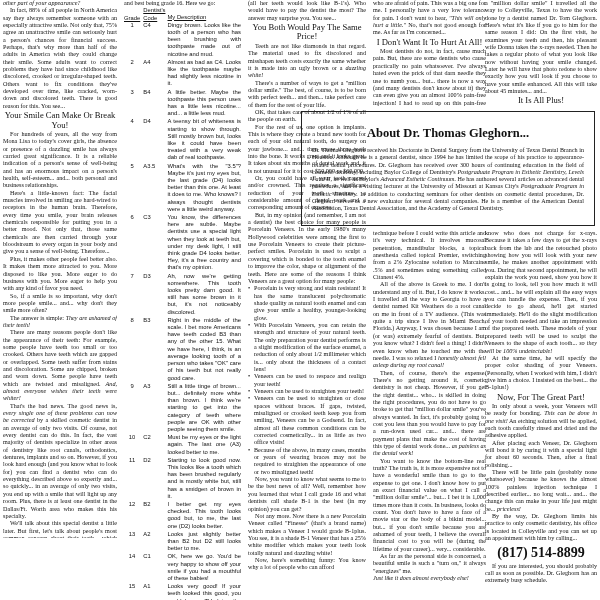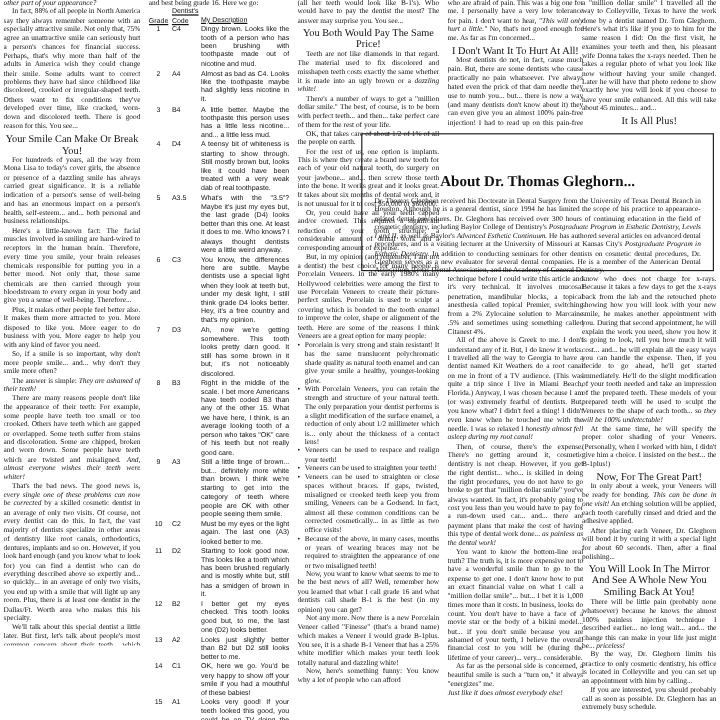--- a/index.html
+++ b/index.html
@@ -8,21 +8,21 @@
   .col p { margin:0; text-indent:7px; }
   .col p.noind { text-indent:0; }
   .hd { font-weight:normal; text-align:center; font-size:8.6px; line-height:9.4px; margin:1px 0 1px 0; }
   i, .it { font-style:italic; }
   u { text-decoration:underline; }
   table.grades { border-collapse:collapse; width:100%; font-family:"Liberation Sans", sans-serif; font-size:5.85px; line-height:7.2px; }
   table.grades td { vertical-align:top; padding:0; }
   table.grades td.g { width:12px; text-align:center; }
   table.grades td.c { width:18px; text-align:left; padding-left:3px; }
   table.grades td.d { text-align:justify; padding-left:2px; padding-bottom:1px; }
-  .about { position:absolute; left:301px; top:111px; width:294px; height:115px; border:1px solid #222; box-sizing:border-box; padding:24px 10px; }
+  .about { position:absolute; left:301px; top:111px; width:294px; height:115px; border:1px solid #222; box-sizing:border-box; padding:6px 10px; }
   .about h2 { margin:8px 0 7px 0; font-size:12.5px; line-height:14px; text-align:center; font-weight:bold; }
   .about p { margin:0; font-size:6.1px; line-height:7.3px; text-align:justify; }
   .phone { font-weight:bold; font-size:14px; line-height:16px; text-align:center; margin:2px 0; }
   ul.bul { margin:0; padding-left:6px; list-style:none; }
   ul.bul li { position:relative; }
   ul.bul li:before { content:"\2022"; position:absolute; left:-6px; }
 </style>
 </head>
 <body>
 
@@ -178,17 +178,17 @@
   <p>As far as the personal side is concerned, a beautiful smile is such a "turn on," it always "energizes" me.</p>
   <p class="noind it">Just like it does almost everybody else!</p>
 </div>
 
 <div class="col" style="left:485px; top:230px; width:112px; height:370px;">
   <p class="noind"><span>know who does not charge for x-rays. Because it takes a few days to get the x-rays back from the lab and the retouched photo showing how you will look with your new smile, he makes another appointment with you. During that second appointment, he will explain the work you need, show you how it is going to look, tell you how much it will cost... and... he will explain all the easy ways you can handle the expense. Then, if you decide to go ahead, he'll get started immediately. He'll do the slight modification of your tooth needed and take an impression of the prepared teeth. These models of your prepared teeth will be used to sculpt the Veneers to the shape of each tooth...</span> <i>so they will be 100% undetectable!</i></p>
   <p>At the same time, he will specify the proper color shading of your Veneers. (Personally, when I worked with him, I didn't give him a choice. I insisted on the best... the B-1plus!)</p>
   <div class="hd">Now, For The Great Part!</div>
   <p><span>In only about a week, your Veneers will be ready for bonding.</span> <i>This can be done in one visit!</i> <span>An etching solution will be applied, each tooth carefully rinsed and dried and the adhesive applied.</span></p>
   <p>After placing each Veneer, Dr. Gleghorn will bond it by curing it with a special light for about 60 seconds. Then, after a final polishing...</p>
-  <div class="hd">You Will Look In The Mirror And See A Whole New You Smiling Back At You!</div>
   <p><span>There will be little pain (probably none whatsoever) because he knows the almost 100% painless injection technique I described earlier... no long wait... and... the change this can make in your life just might be...</span> <i>priceless!</i></p>
   <p>By the way, Dr. Gleghorn limits his practice to only cosmetic dentistry, his office is located in Colleyville and you can set up an appointment with him by calling...</p>
+  <div class="phone">(817) 514-8899</div>
   <p>If you are interested, you should probably call as soon as possible. Dr. Gleghorn has an extremely busy schedule.</p>
 </div>
 
 </body></html>

